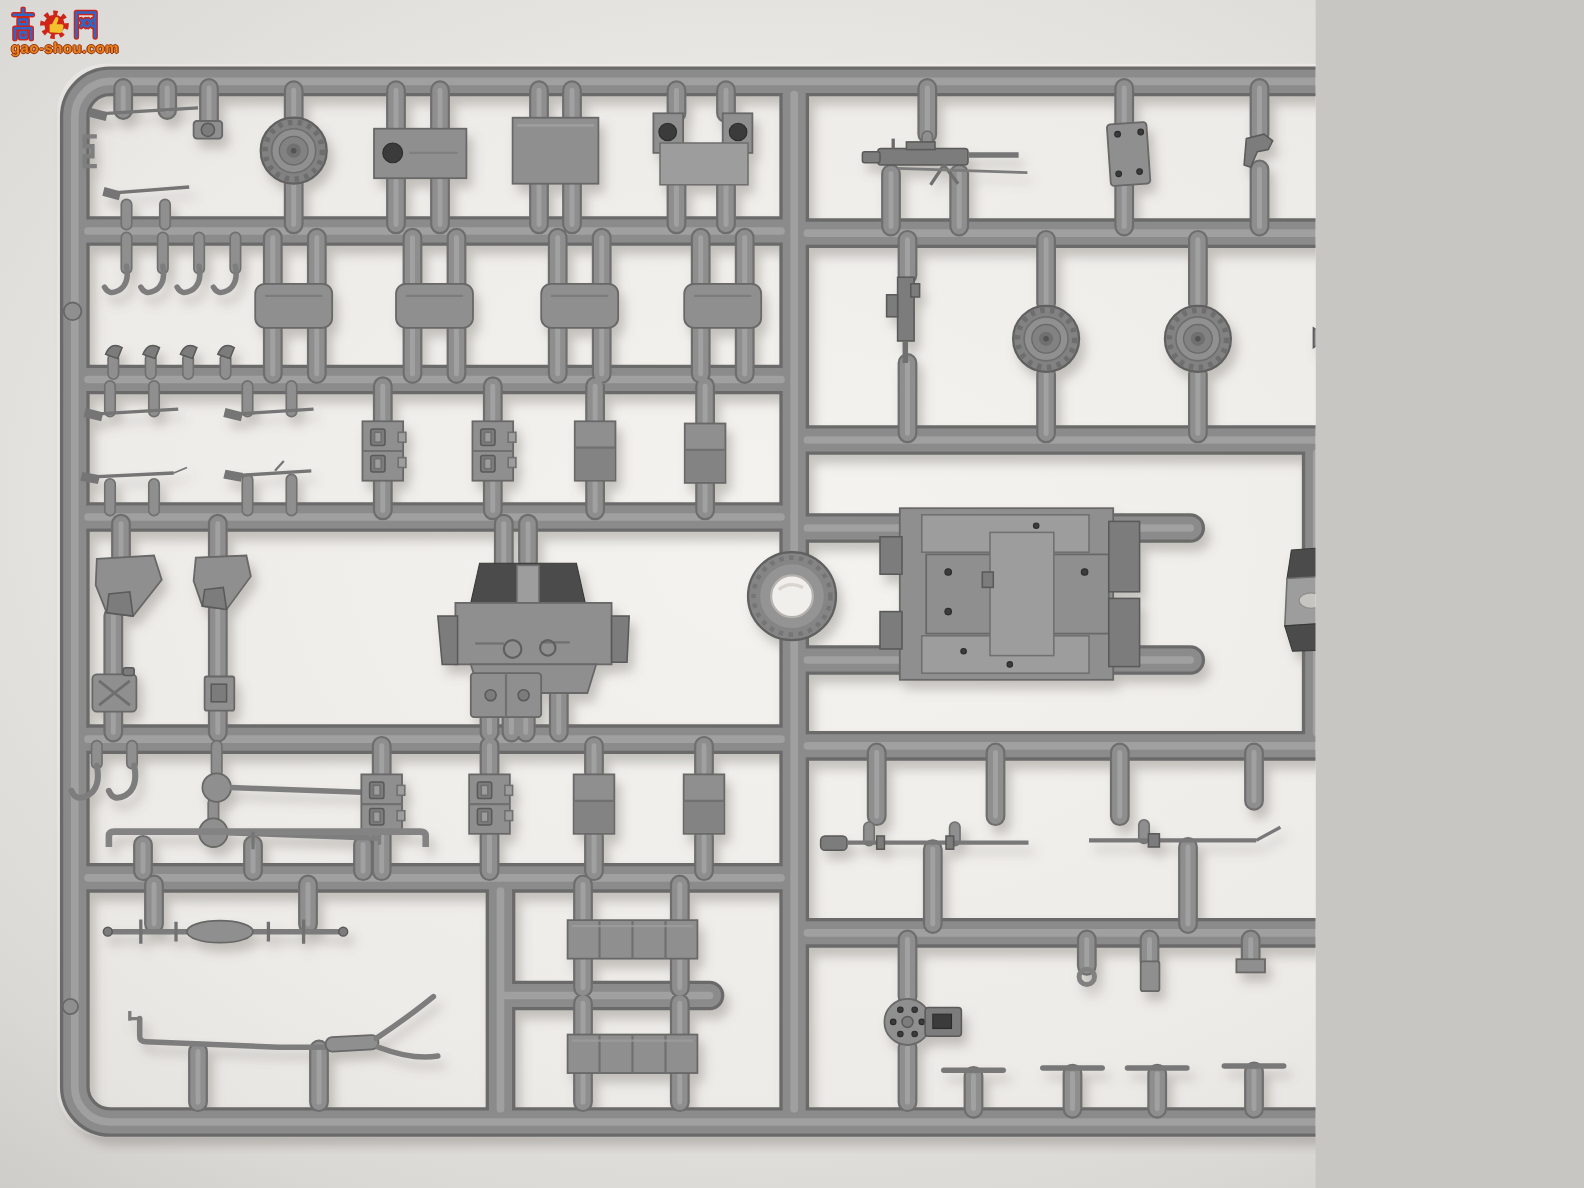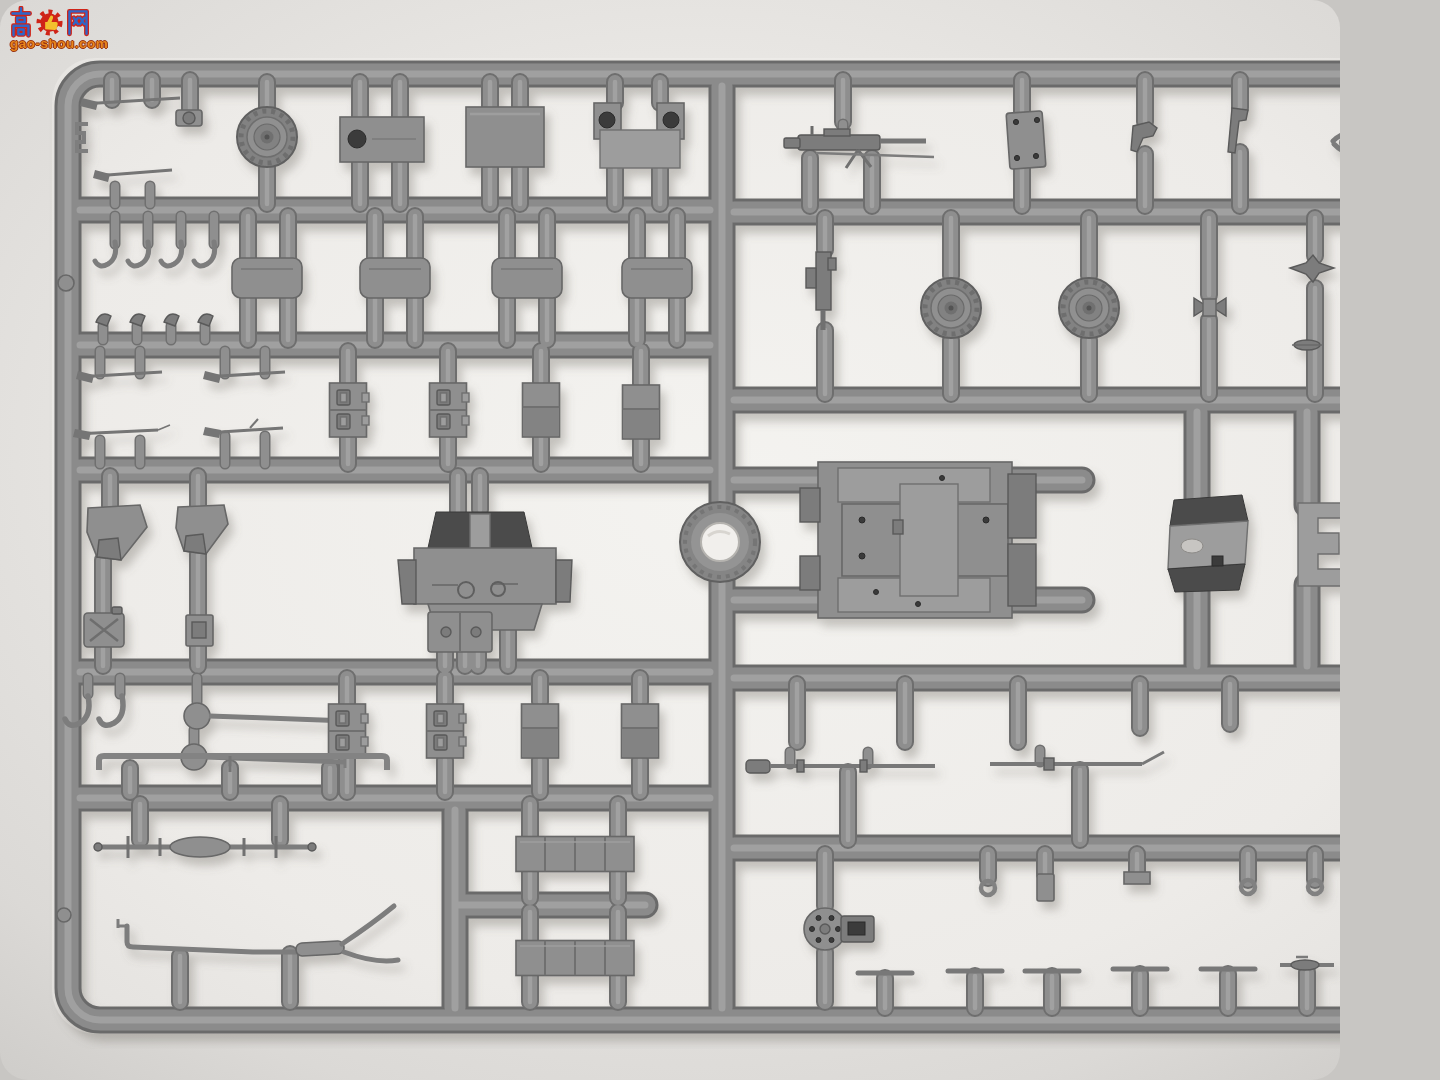--- a/index.html
+++ b/index.html
@@ -1,17 +1,17 @@
 <!DOCTYPE html>
 <html><head>
 <meta charset="utf-8">
 <style>
   html,body { margin:0; padding:0; background:#c8c6c3; }
-  .stage { position:relative; width:1340px; height:1080px; overflow:hidden;
-           font-family:"Liberation Sans", sans-serif;border-radius:28px; }
+  .stage { position:relative; width:1196px; height:1080px; overflow:hidden;
+           font-family:"Liberation Sans", sans-serif; }
   .stage > svg { display:block; }
 
   
   .p  { fill:#8f8f8f; stroke:#676767; stroke-width:1.6; }
   .pd { fill:#7b7b7b; stroke:#5a5a5a; stroke-width:1.4; }
   .pl { fill:#9d9d9d; stroke:#6f6f6f; stroke-width:1.4; }
   .pk { fill:#4c4c4c; stroke:#383838; stroke-width:1; }
   .hole { fill:#3a3a3a; stroke:#2c2c2c; stroke-width:1; }
   .ln2 { stroke:#6f6f6f; stroke-width:2; fill:none; }
 

